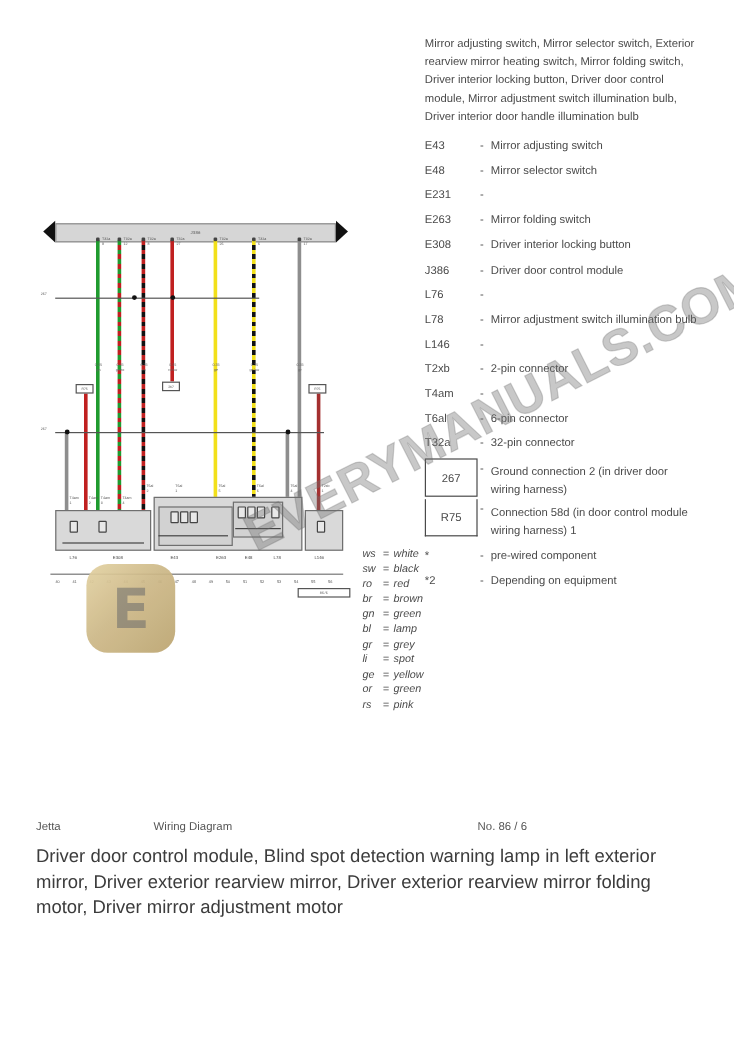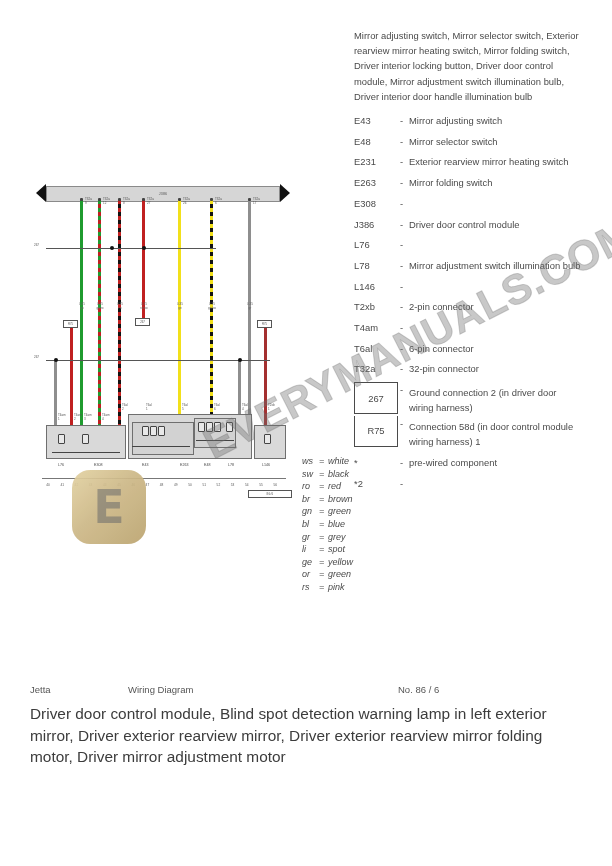--- a/index.html
+++ b/index.html
@@ -166,30 +166,30 @@
           <div class="val">Mirror adjusting switch</div>
         </div>
         <div class="legend-row">
           <div class="key">E48</div>
           <div class="dash">-</div>
           <div class="val">Mirror selector switch</div>
         </div>
         <div class="legend-row">
           <div class="key">E231</div>
           <div class="dash">-</div>
-          <div class="val">Exterior rearview mirror heating switch</div>
         </div>
         <div class="legend-row">
           <div class="key">E263</div>
           <div class="dash">-</div>
           <div class="val">Mirror folding switch</div>
         </div>
         <div class="legend-row">
           <div class="key">E308</div>
           <div class="dash">-</div>
+          <div class="val">Driver interior locking button</div>
         </div>
         <div class="legend-row">
           <div class="key">J386</div>
           <div class="dash">-</div>
           <div class="val">Driver door control module</div>
         </div>
         <div class="legend-row">
           <div class="key">L76</div>
           <div class="dash">-</div>
         </div>
@@ -240,20 +240,21 @@
       </div>
     <div id="legend-notes" style="margin-top: 6px;">
         <div class="legend-row">
           <div class="key">*</div>
           <div class="dash">-</div>
           <div class="val">pre-wired component</div>
         </div>
         <div class="legend-row">
           <div class="key">*2</div>
           <div class="dash">-</div>
+          <div class="val">Depending on equipment</div>
         </div>
       </div>
   </div>
 
   <div class="colorkey">
     <div id="colorkey-rows">
         <div class="ck-row">
           <div class="ab">ws</div>
           <div class="eq">=</div>
           <div class="nm">white</div>
@@ -274,21 +275,21 @@
           <div class="nm">brown</div>
         </div>
         <div class="ck-row">
           <div class="ab">gn</div>
           <div class="eq">=</div>
           <div class="nm">green</div>
         </div>
         <div class="ck-row">
           <div class="ab">bl</div>
           <div class="eq">=</div>
-          <div class="nm">blue</div>
+          <div class="nm">lamp</div>
         </div>
         <div class="ck-row">
           <div class="ab">gr</div>
           <div class="eq">=</div>
           <div class="nm">grey</div>
         </div>
         <div class="ck-row">
           <div class="ab">li</div>
           <div class="eq">=</div>
           <div class="nm">spot</div>

